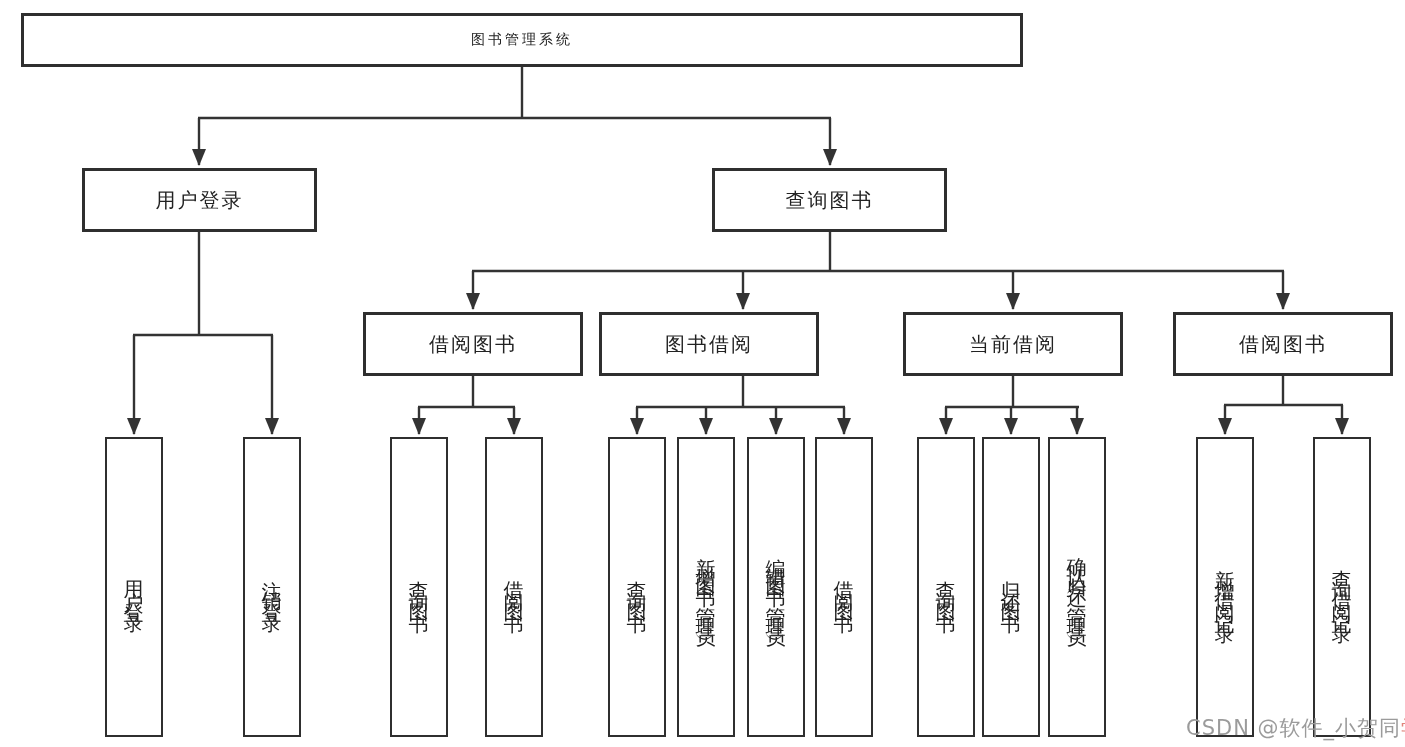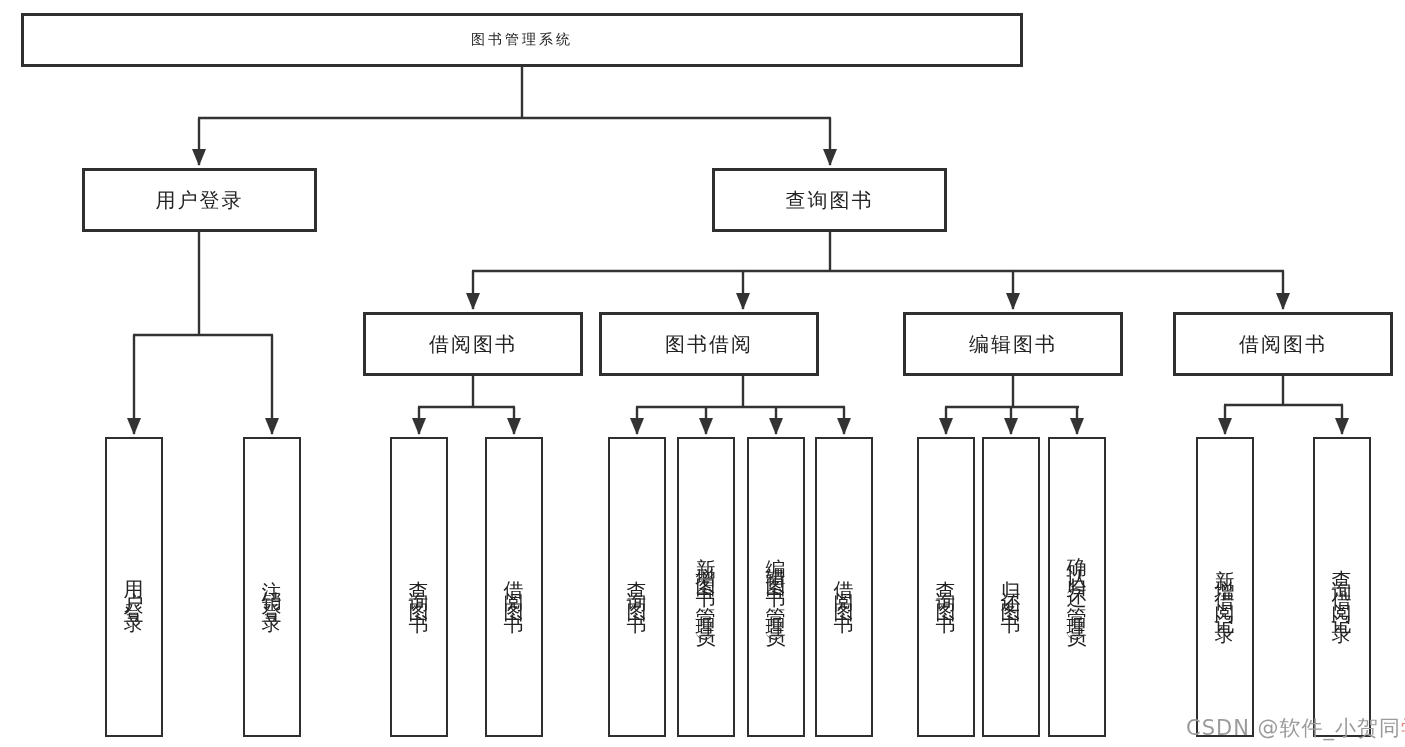--- a/index.html
+++ b/index.html
@@ -130,21 +130,21 @@
     <span class="lbl">查询图书</span>
   </div>
 
   <div class="node n-l3 n-l3a">
     <span class="lbl">借阅图书</span>
   </div>
   <div class="node n-l3 n-l3b">
     <span class="lbl">图书借阅</span>
   </div>
   <div class="node n-l3 n-l3c">
-    <span class="lbl">编辑图书</span>
+    <span class="lbl">当前借阅</span>
   </div>
   <div class="node n-l3 n-l3d">
     <span class="lbl">借阅图书</span>
   </div>
 
   <div class="leaf lf1">
     <span class="vtext">用户登录</span>
   </div>
   <div class="leaf lf2">
     <span class="vtext">注销登录</span>

